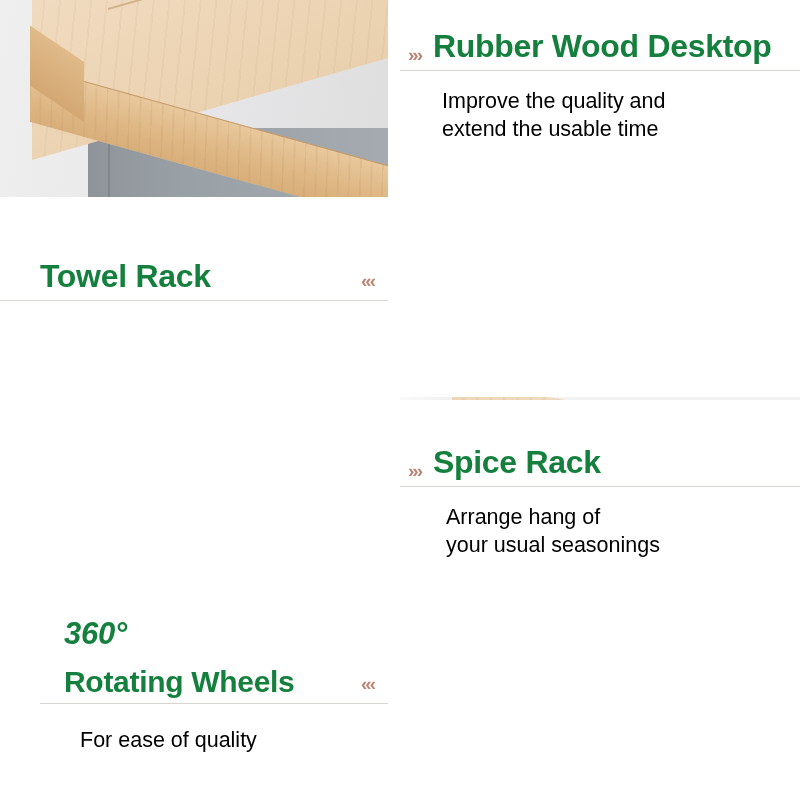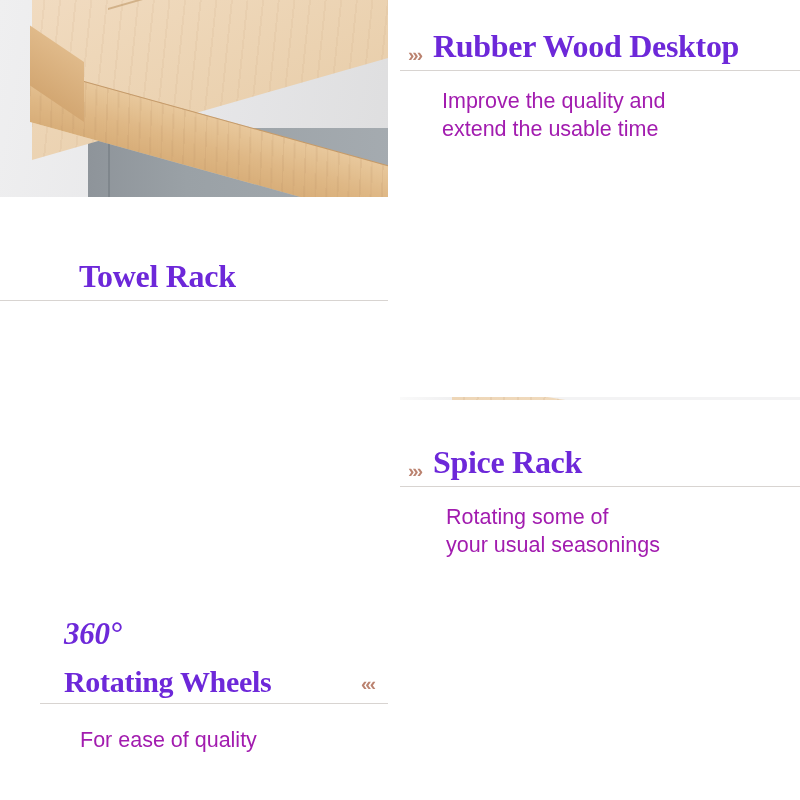--- a/index.html
+++ b/index.html
@@ -44,43 +44,43 @@
     color: #bb8370;
     font-weight: 700;
     letter-spacing: -2px;
     line-height: 1;
     font-size: 19px;
     font-family: "Liberation Sans", sans-serif;
     user-select: none;
   }
 
   .heading {
-    color: #6d28d9;
-    font-family: Liberation Serif, serif;
+    color: #15803d;
+    font-family: Liberation Sans, sans-serif;
     font-weight: 700;
     font-size: 31px;
     line-height: 1.05;
     letter-spacing: -0.3px;
     white-space: nowrap;
   }
   .heading.big-num {
     font-style: italic;
     font-size: 31px;
     display: block;
   }
   .heading-stack { display: flex; flex-direction: column; }
 
   .rule {
     height: 1px;
     width: 100%;
     background: #d8d4d1;
   }
 
   .body-text {
-    color: #a21caf;
+    color: #000000;
     font-family: "Liberation Sans", sans-serif;
     font-size: 21.5px;
     line-height: 1.32;
     font-weight: 400;
     white-space: pre-line;
   }
 
   
   .photo { position: relative; width: 100%; height: 100%; background: #f2f2f3; }
 
@@ -208,21 +208,21 @@
     <div class="heading-row left-align" style="padding:30px 0 0 8px; gap:12px;">
       <span class="chev">›››</span>
       <span class="heading" style="font-size:32px;">Rubber Wood Desktop</span>
     </div>
     <div class="rule" style="margin-top:6px;"></div>
     <div class="body-text" style="margin:16px 0 0 42px;">Improve the quality and
 extend the usable time</div>
   </div>
 
   <div class="cell text-panel" style="left:0px; top:200px; width:388px; height:197px;">
-    <div class="heading-row" style="padding:60px 14px 0 40px; justify-content:space-between; align-items:flex-end;margin-left:39px;">
+    <div class="heading-row" style="padding:60px 14px 0 40px; justify-content:space-between; align-items:flex-end;">
       <span class="heading" style="font-size:32px;">Towel Rack</span>
       <span class="chev" style="margin-bottom:4px;">‹‹‹</span>
     </div>
     <div class="rule" style="margin-top:6px;"></div>
   </div>
 
   <div class="cell pB photo" style="left:400px; top:200px; width:400px; height:197px;">
     <div class="wall-l"></div>
     <div class="cab"></div>
     <div class="cab-shadow"></div>
@@ -240,21 +240,21 @@
     <div class="right-wall"></div>
 
   </div>
 
   <div class="cell text-panel" style="left:400px; top:400px; width:400px; height:197px;">
     <div class="heading-row left-align" style="padding:46px 0 0 8px; gap:12px;">
       <span class="chev">›››</span>
       <span class="heading" style="font-size:32px;">Spice Rack</span>
     </div>
     <div class="rule" style="margin-top:6px;"></div>
-    <div class="body-text" style="margin:16px 0 0 46px;">Rotating some of
+    <div class="body-text" style="margin:16px 0 0 46px;">Arrange hang of
 your usual seasonings</div>
   </div>
 
   <div class="cell text-panel" style="left:0px; top:600px; width:388px; height:200px;padding-left:40px;">
     <div class="heading-row" style="padding:18px 14px 0 24px; justify-content:space-between; align-items:flex-end;">
       <span class="heading-stack">
         <span class="heading big-num" style="font-size:31px;">360°</span>
         <span class="heading" style="font-size:30px; margin-top:15px;">Rotating Wheels</span>
       </span>
       <span class="chev" style="margin-bottom:4px;">‹‹‹</span>

